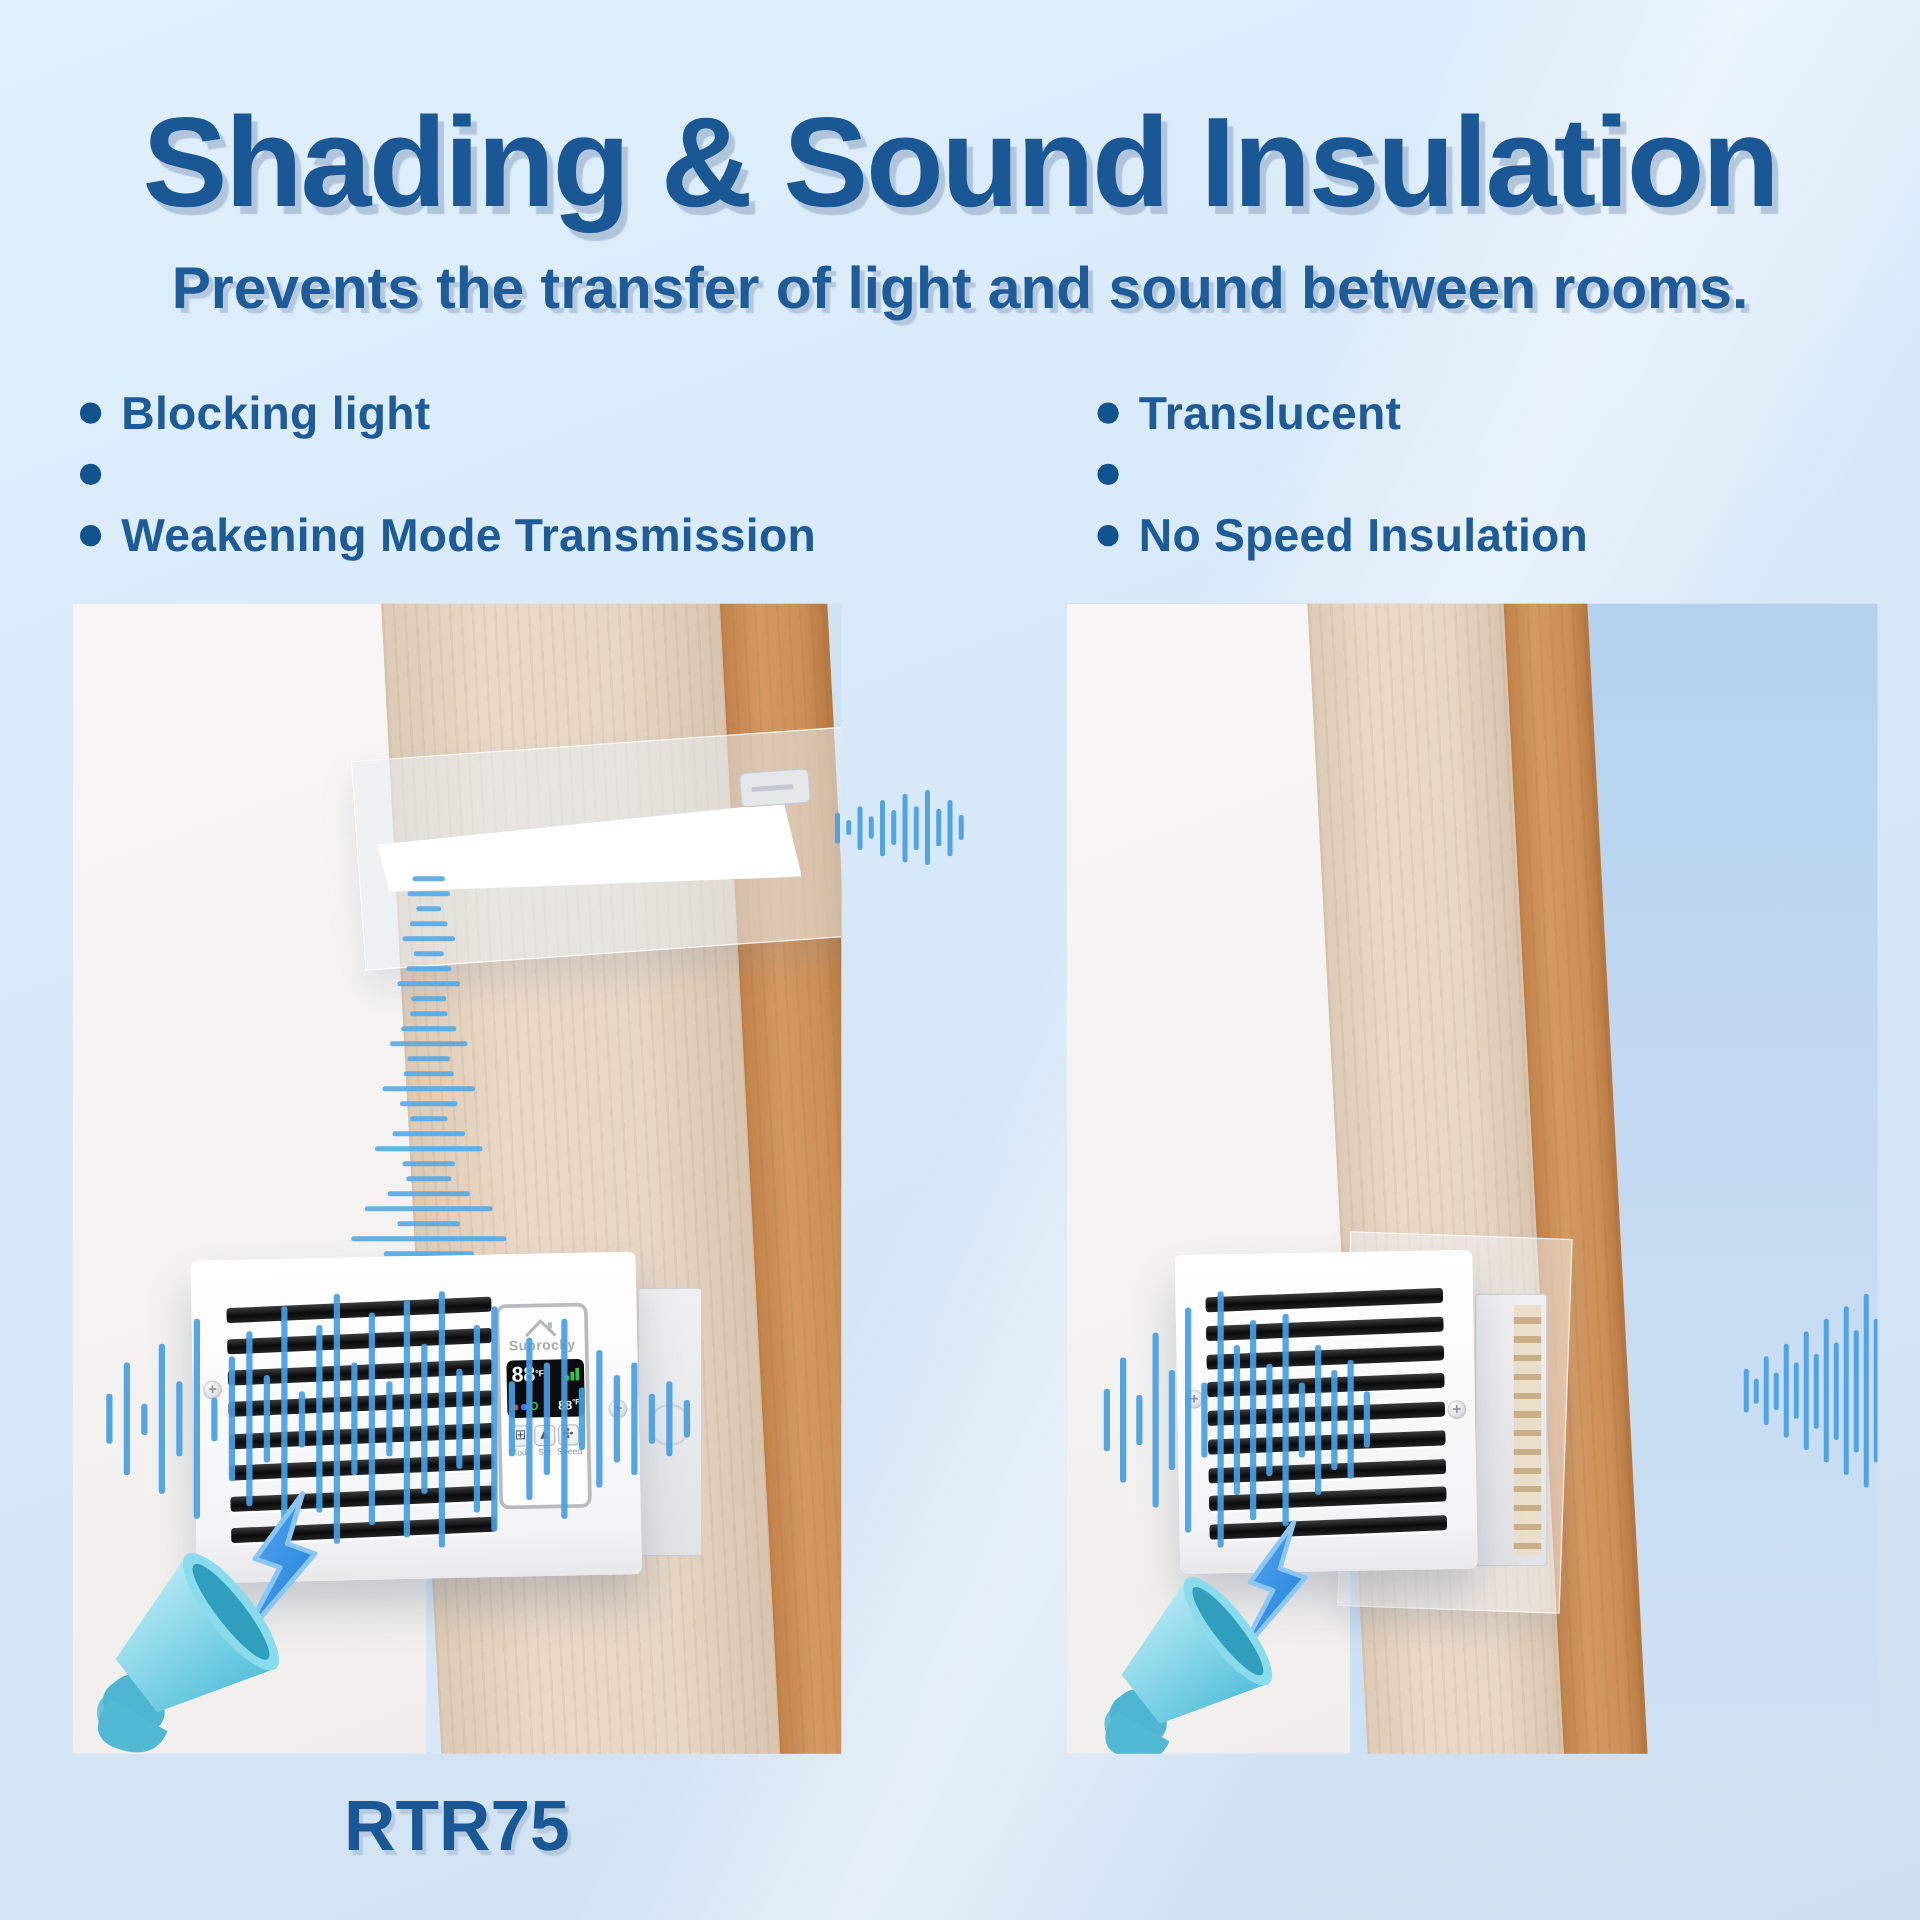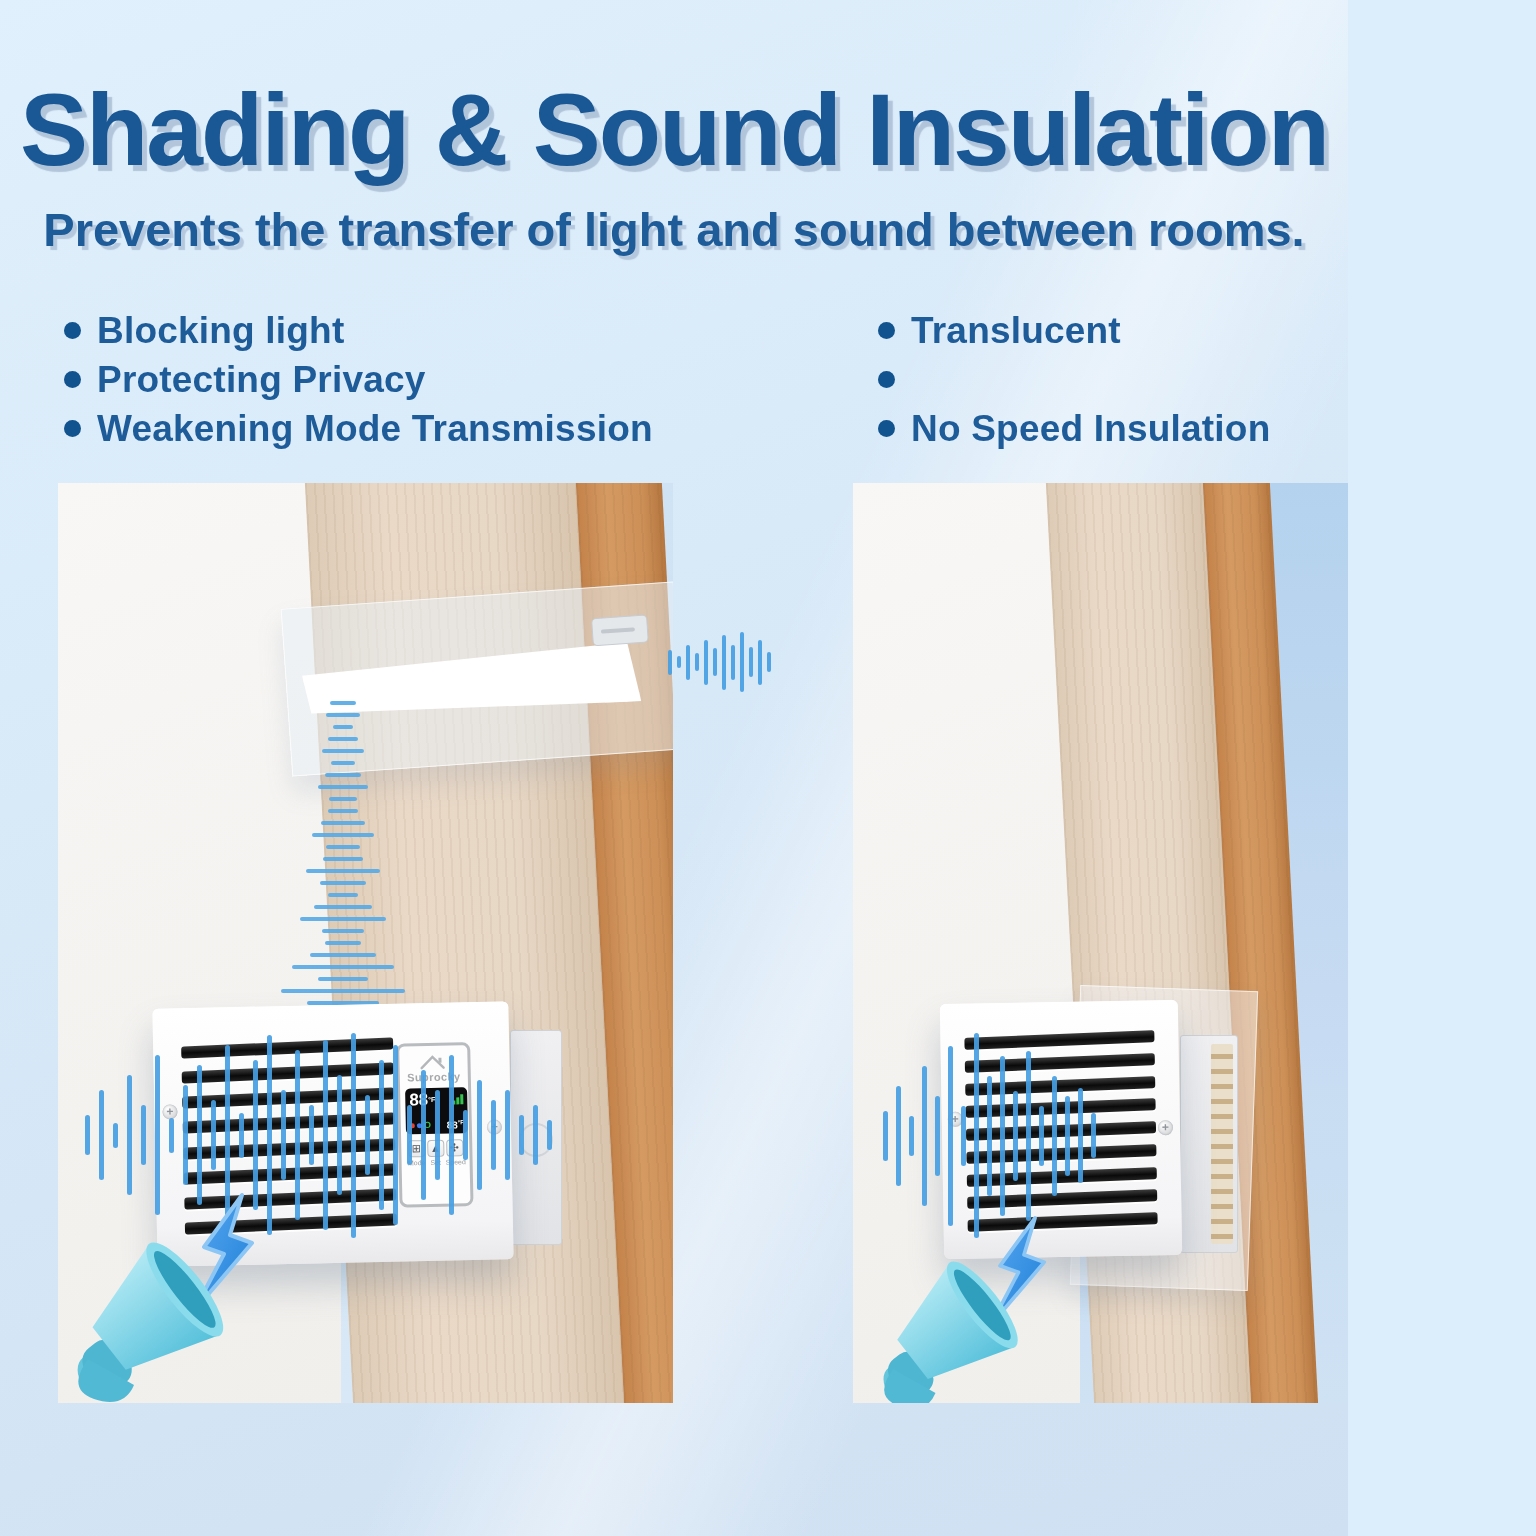--- a/index.html
+++ b/index.html
@@ -1,17 +1,17 @@
 <!DOCTYPE html>
 <html style="--title-blue: #1a5795; --text-blue: #1e5b99; --wave-blue: #459ee3; --bg-top: #dceefb; --bg-bottom: #cfe0f2; --wood-light: #e7d7c5; --wood-dark: #cd9057; --megaphone-cyan: #6fd0e4; --lightning-blue: #2e8ee8; --display-green: #35c24f;"><head>
 <meta charset="utf-8">
 <style>
   html,body{margin:0;padding:0;background:#dceefb;}
   *{box-sizing:border-box;font-family:"Liberation Sans","DejaVu Sans",sans-serif;}
-  .canvas{position:relative;width:1348px;height:1536px;overflow:hidden;
+  .canvas{position:relative;width:1536px;height:1536px;overflow:hidden;
     background:linear-gradient(160deg,#e0f0fc 0%,#d8e9f8 40%,#cfe0f2 100%);}
   .canvas::before{content:"";position:absolute;inset:0;
     background:linear-gradient(115deg,transparent 52%,rgba(255,255,255,.45) 62%,transparent 74%);
     pointer-events:none;}
   
   .title{position:absolute;top:72px;left:0;width:100%;text-align:center;
     font-size:102px;font-weight:bold;letter-spacing:-2px;color:var(--title-blue);
     text-shadow:5px 6px 1px rgba(148,170,196,.6);white-space:nowrap;}
   .subtitle{position:absolute;top:202px;left:0;width:100%;text-align:center;
     font-size:47px;font-weight:bold;color:var(--text-blue);
@@ -138,21 +138,20 @@
   <div class="title">Shading &amp; Sound Insulation</div>
   <div class="subtitle">Prevents the transfer of light and sound between rooms.</div>
 
   <ul class="bullets left">
     <li>
         <span class="dot"></span>
         <span>Blocking light</span>
       </li>
     <li>
         <span class="dot"></span>
-        <span>Protecting Privacy</span>
       </li>
     <li>
         <span class="dot"></span>
         <span>Weakening Mode Transmission</span>
       </li>
   </ul>
   <ul class="bullets right">
     <li>
         <span class="dot"></span>
         <span>Translucent</span>
@@ -403,14 +402,15 @@
           <rect x="32" y="126" width="40" height="50" rx="16" fill="#4fb6d2"></rect>
           <path d="M64 112 L158 82 L158 196 L64 166 Z" fill="url(#mg)"></path>
           <ellipse cx="160" cy="139" rx="18" ry="58" fill="#8adcec"></ellipse>
           <ellipse cx="160" cy="139" rx="11" ry="48" fill="#2f9fbd"></ellipse>
         </g>
         <path d="M52 178 q-22 30 6 40 q30 10 40 -14 Z" fill="#52b9d4"></path>
       </svg>
     </div>
   </section>
 
+  <div class="caption left">RTR75</div>
 
 </div>
 
 </body></html>

